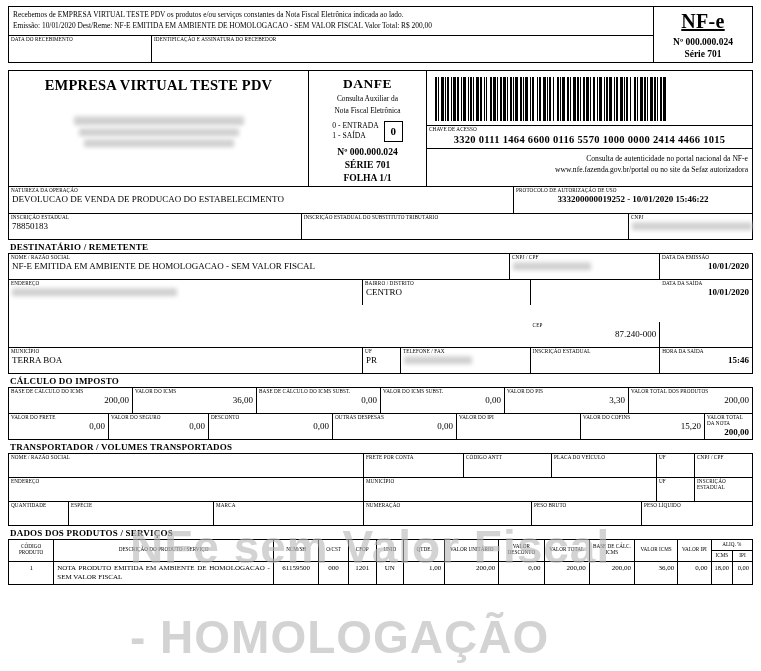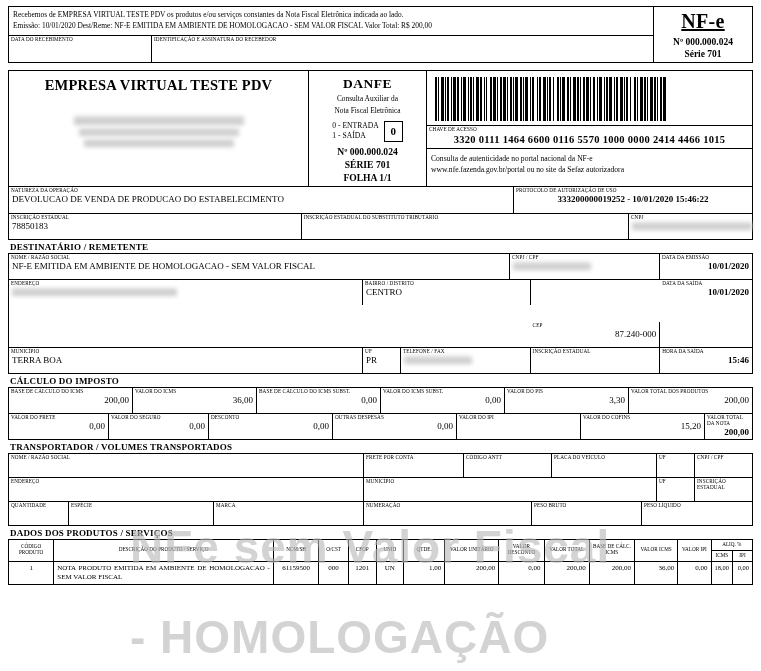--- a/index.html
+++ b/index.html
@@ -49,21 +49,21 @@
   .opbox{border:1px solid #000;width:17px;height:19px;display:flex;align-items:center;justify-content:center;font-size:11px;font-weight:bold;}
   .nnum{font-size:9.6px;font-weight:bold;margin-top:4px;}
   .nser{font-size:9.6px;font-weight:bold;margin-top:2px;}
   .nfol{font-size:9.6px;font-weight:bold;margin-top:2px;}
 
   .hdr-right{flex:1;box-sizing:border-box;display:flex;flex-direction:column;}
   .barcode{height:44px;margin:6px 8px 4px 8px;display:flex;align-items:stretch;overflow:hidden;}
   .barcode i{display:block;height:100%;background:#000;}
   .chave{border-top:1px solid #000;box-sizing:border-box;}
   .chave .num{font-size:10.5px;font-weight:bold;text-align:center;letter-spacing:.3px;padding:1px 0 3px 0;}
-  .consulta{border-top:1px solid #000;text-align:left;font-size:7.6px;line-height:1.45;padding:4px 4px 4px 4px;}
+  .consulta{border-top:1px solid #000;text-align:right;font-size:7.6px;line-height:1.45;padding:4px 4px 4px 4px;}
 
   .rowline{display:flex;border-top:1px solid #000;}
   .cellb{border-right:1px solid #000;box-sizing:border-box;}
   .cellb:last-child{border-right:none;}
 
   .nat{width:505px;}
   .prot{flex:1;}
 
   .ie{width:295px;}
   .iest{width:330px;}

